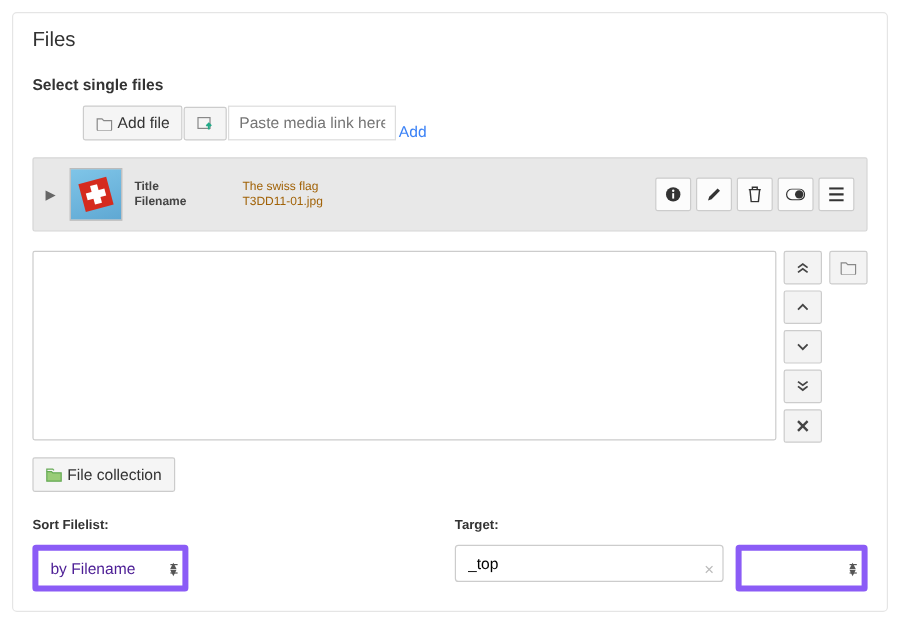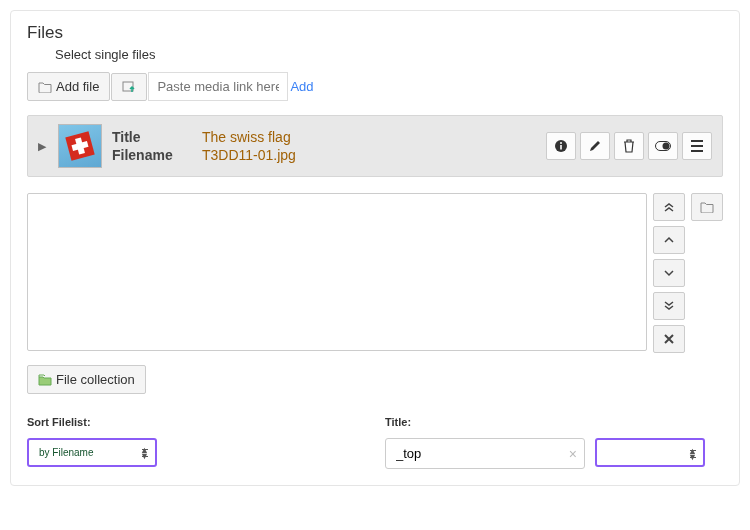--- a/index.html
+++ b/index.html
@@ -1,48 +1,48 @@
 <!DOCTYPE html>
 <html><head>
 <meta charset="utf-8">
 <style>
 * { box-sizing: border-box; margin: 0; padding: 0; }
 body { font-family: -apple-system, BlinkMacSystemFont, "Segoe UI", Helvetica, Arial, sans-serif; font-size: 13px; color: #333; background: #fff; padding: 10px; }
 .panel { border: 1px solid #e5e5e5; border-radius: 4px; padding: 12px 16px 16px; width: 730px; }
-.panel-title { font-size: 17px; font-weight: 400; margin-bottom: 4px; }
-.section-label { font-weight: 400; font-size: 13px; margin-bottom: 10px; margin-top: 4px; margin-left: 28px; }
+.panel-title { font-size: 17px; font-weight: 400; margin-bottom: 20px; }
+.section-label { font-weight: 700; font-size: 13px; margin-bottom: 10px; margin-top: 4px; }
 .btn { display: inline-flex; align-items: center; gap: 4px; background: #f5f5f5; border: 1px solid #ccc; border-radius: 2px; padding: 6px 10px; font-size: 13px; color: #333; cursor: pointer; }
 .btn .ico { width: 14px; height: 14px; display: inline-flex; align-items: center; justify-content: center; }
-.toolbar { display: flex; align-items: center; gap: 1px; margin-bottom: 14px; }
+.toolbar { display: flex; align-items: flex-end; gap: 1px; margin-bottom: 14px; margin-left: 42px; }
 .media-input { border: 1px solid #ddd; padding: 6px 8px; font-size: 13px; width: 140px; color: #999; }
 .add-link { font-size: 13px; color: #3b82f6; margin-left: 1px; }
 .file-row { background: #e8e8e8; border: 1px solid #d6d6d6; border-radius: 2px; display: flex; align-items: center; padding: 8px 10px; gap: 10px; margin-bottom: 16px; }
 .expand-caret { width: 10px; color: #666; font-size: 11px; cursor: pointer; }
 .thumb { width: 44px; height: 44px; background: linear-gradient(160deg,#7fc5e8 0%, #5fa8d3 100%); position: relative; border: 1px solid #bbb; }
 .flag { position: absolute; top: 50%; left: 50%; transform: translate(-50%,-50%) rotate(-15deg); width: 24px; height: 24px; background: #d52b1e; display:flex; align-items:center; justify-content:center; }
 .flag::after { content:""; position:absolute; width: 6px; height:16px; background:#fff; }
 .flag::before { content:""; position:absolute; width: 16px; height:6px; background:#fff; }
-.meta { display: grid; grid-template-columns: 80px 1fr; column-gap: 10px; row-gap: 2px; font-size: 14px; flex: 1; }
+.meta { display: grid; grid-template-columns: 80px 1fr; column-gap: 10px; row-gap: 2px; font-size: 10px; flex: 1; }
 .meta .k { font-weight: 700; color: #444; }
 .meta .v { color: #a16207; }
 .icon-group { display: flex; gap: 4px; }
 .icon-btn { width: 30px; height: 28px; background: #fcfcfc; border: 1px solid #ccc; border-radius: 2px; display: flex; align-items: center; justify-content: center; color: #333; cursor: pointer; font-size: 13px; }
 .collections-wrap { display: flex; gap: 6px; margin-bottom: 12px; align-items: flex-start; }
 .collections-box { flex: 1; height: 158px; border: 1px solid #ccc; border-radius: 2px; background: #fff; }
 .vbtns { display: flex; flex-direction: column; gap: 5px; }
 .vbtn { width: 32px; height: 28px; background: #f3f3f3; border: 1px solid #ccc; border-radius: 2px; display: flex; align-items: center; justify-content: center; color: #444; cursor: pointer; font-size: 13px; }
 .bottom-row { display: flex; gap: 20px; margin-top: 22px; }
 .col { flex: 1; }
 .col-label { font-weight: 700; font-size: 11px; margin-bottom: 10px; }
 .select-wrap { position: relative; display: inline-block; }
-.select { appearance: none; -webkit-appearance: none; border: 2px solid #8b5cf6; border-radius: 3px; background: #fff; padding: 7px 28px 7px 10px; font-size: 10px; color: #14532d; }
+.select { appearance: none; -webkit-appearance: none; border: 5px solid #8b5cf6; border-radius: 3px; background: #fff; padding: 7px 28px 7px 10px; font-size: 13px; color: #4c1d95; }
 .select-wrap::after { content: ""; position: absolute; right: 8px; top: 50%; transform: translateY(-50%); width: 8px; height: 12px; background: linear-gradient(#555,#555) center 2px/6px 1.2px no-repeat, linear-gradient(#555,#555) center 9px/6px 1.2px no-repeat; pointer-events:none; }
 .select-carets { position:absolute; right:8px; top:50%; transform:translateY(-50%); font-size:9px; line-height:6px; color:#555; pointer-events:none; }
 .target-row { display: flex; gap: 10px; }
-.text-input { border: 1px solid #ccc; border-radius: 3px; padding: 7px 24px 7px 10px; font-size: 13px; width: 200px; position: relative; }
+.text-input { border: 1px solid #ccc; border-radius: 3px; padding: 7px 24px 7px 10px; font-size: 13px; width: 224px; position: relative; }
 .input-wrap { position: relative; }
 .clear-x { position: absolute; right: 8px; top: 50%; transform: translateY(-50%); color: #bbb; cursor: pointer; font-size: 14px; }
 svg { display: block; }
 </style>
 </head>
 <body>
 
 <div class="panel">
   <div class="panel-title">Files</div>
 
@@ -187,21 +187,21 @@
     <div class="col">
       <div class="col-label">Sort Filelist:</div>
       <div class="select-wrap">
         <select class="select" style="width:130px">
           <option>by Filename</option>
         </select>
         <div class="select-carets">▲<br>▼</div>
       </div>
     </div>
     <div class="col">
-      <div class="col-label">Title:</div>
+      <div class="col-label">Target:</div>
       <div class="target-row">
         <div class="input-wrap">
           <input class="text-input" type="text" value="_top" style="">
           <span class="clear-x">×</span>
         </div>
         <div class="select-wrap">
           <select class="select" style="width:110px">
             <option></option>
           </select>
           <div class="select-carets">▲<br>▼</div>

